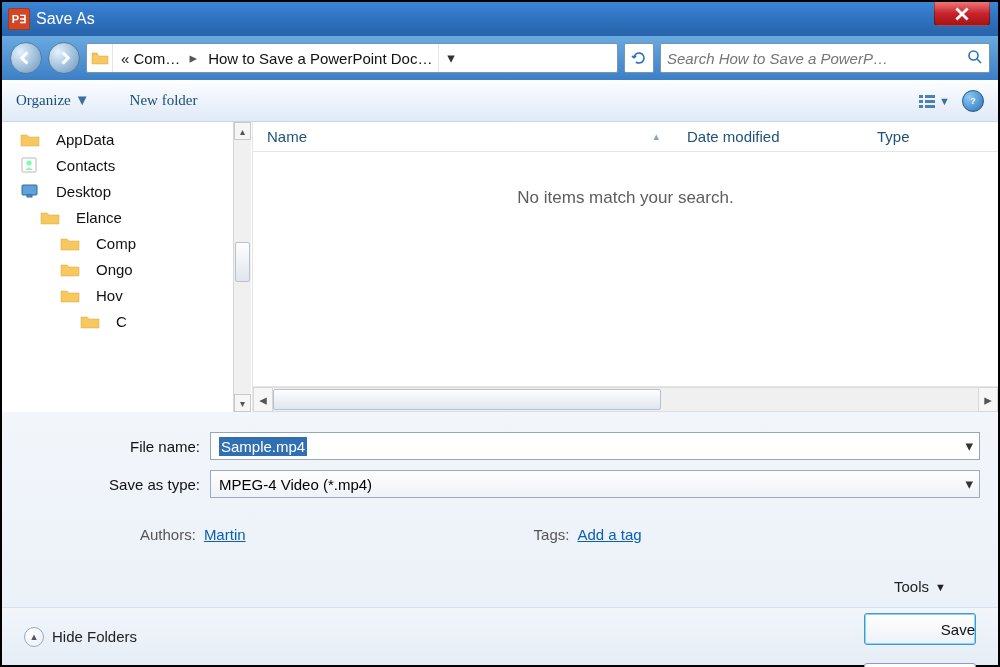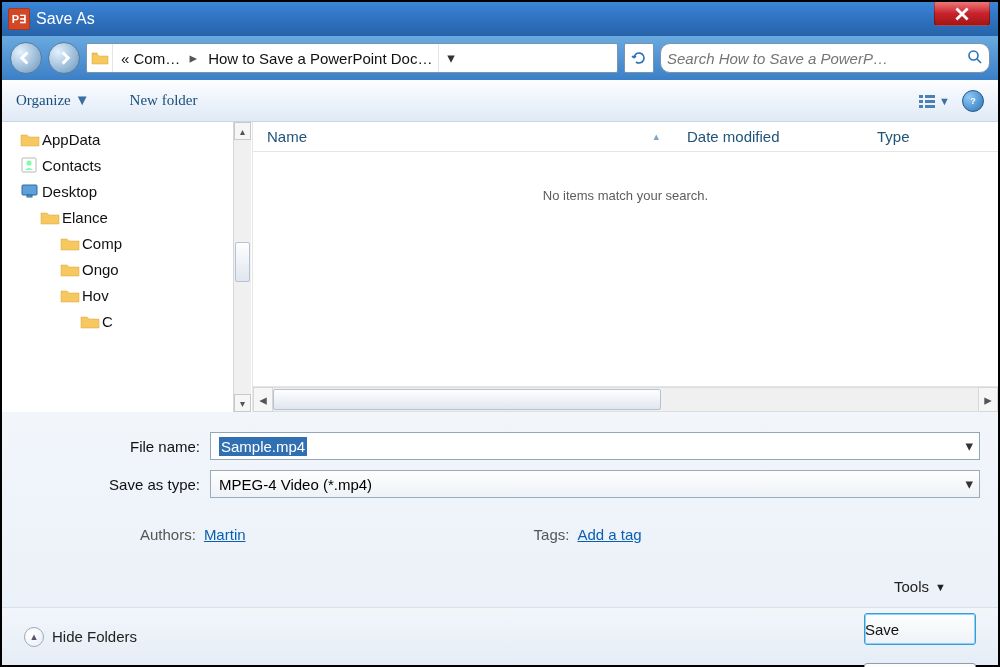--- a/index.html
+++ b/index.html
@@ -88,21 +88,21 @@
 }
 .refresh {
   width: 30px; height: 30px;
   background:#fff; border:1px solid #7a94ab;
   display:flex; align-items:center; justify-content:center;
   color:#2a72b8; cursor:pointer; border-radius:2px;
 }
 .searchbox {
   width: 330px; height: 30px;
   background:#fff; border:1px solid #7a94ab;
-  border-radius:10px;
+  border-radius:2px;
   display:flex; align-items:center;
   padding: 0 6px;
 }
 .searchbox input {
   flex:1; border:none; outline:none;
   font-style: italic; color:#6d6d6d; font-size: 15px;
 }
 .search-icon { color:#2a72b8; cursor:pointer; }
 
 
@@ -132,21 +132,21 @@
 .main { display:flex; height: 290px; background:#fff; }
 
 .tree {
   width: 250px;
   border-right: 1px solid transparent;
   position:relative;
   padding: 4px 0 4px 2px;
   overflow:hidden;
 }
 .tree-item {
-  display:flex; align-items:center; gap: 2px;
+  display:flex; align-items:center; gap: 16px;
   padding: 2px 4px; cursor:pointer;
   font-size: 15px; color:#111;
   height: 26px;
 }
 .folder-icon { width: 20px; height: 16px; }
 .tree .vscroll-track {
   position:absolute; right:0; top:0; width:18px; height:100%;
   background:#f0f0f0; border-left:1px solid #d7d7d7;
 }
 .tree .vscroll-btn {
@@ -174,21 +174,21 @@
   display:flex; align-items:center; height:100%;
   cursor:pointer;
   justify-content:space-between;
 }
 .col.name { width: 420px; }
 .col.date { width: 190px; }
 .col.type { flex:1; }
 .sort-ind { color:#7da8cc; margin-left: 180px; font-size: 11px; }
 .empty-msg {
   flex:1; display:flex; align-items:flex-start; justify-content:center;
-  padding-top: 36px; color:#5d5d5d; font-size:13px;
+  padding-top: 36px; color:#5d5d5d; font-size:17px;
 }
 
 
 .hscroll {
   height: 26px; display:flex; align-items:stretch;
   border-top:1px solid #e5e5e5;
 }
 .hscroll-btn {
   width:20px; background:#f6f6f6; border:1px solid #d7d7d7;
   display:flex; align-items:center; justify-content:center;
@@ -258,21 +258,21 @@
   background: radial-gradient(circle at 30% 30%, #fff, #e8eef6);
   display:flex; align-items:center; justify-content:center;
   color:#556; font-size:11px;
 }
 .footer-right { margin-left:auto; display:flex; align-items:center; gap: 18px; flex-direction: column; }
 .tools { display:flex; align-items:center; gap:6px; color:#222; cursor:pointer; }
 .btn {
   min-width: 112px; height: 32px;
   background: linear-gradient(#fefefe,#eef2f7);
   border:1px solid #8f9eae; border-radius:3px;
-  display:flex; align-items:center; justify-content:flex-start;
+  display:flex; align-items:center; justify-content:flex-end;
   font-size:15px; cursor:pointer; color:#111;
 }
 .btn.primary {
   border:1px solid #3c9bd6;
   box-shadow: 0 0 0 1px #8fd1f7 inset;
 }
 
 .folder-svg { fill:#f6c85f; stroke:#d9a63a; stroke-width:.5; }
 .desktop-svg rect { fill:#5fa0d8; stroke:#2f6aa2; }
 .contacts-svg rect{ fill:#fff; stroke:#b8b8b8; }

